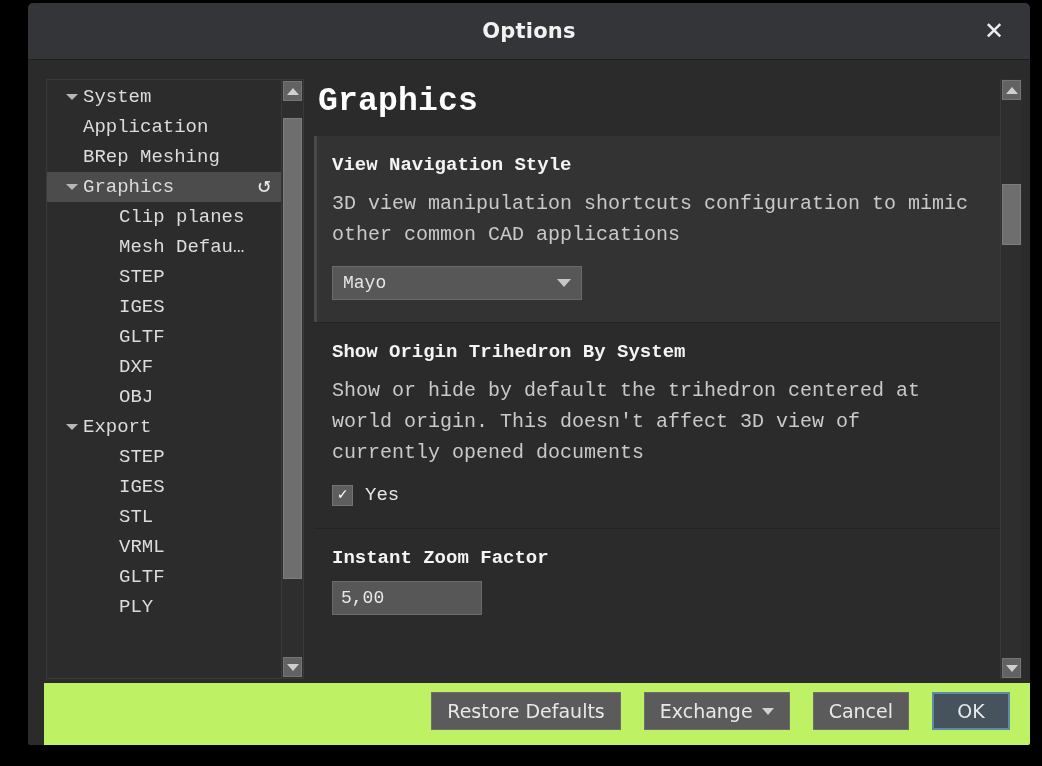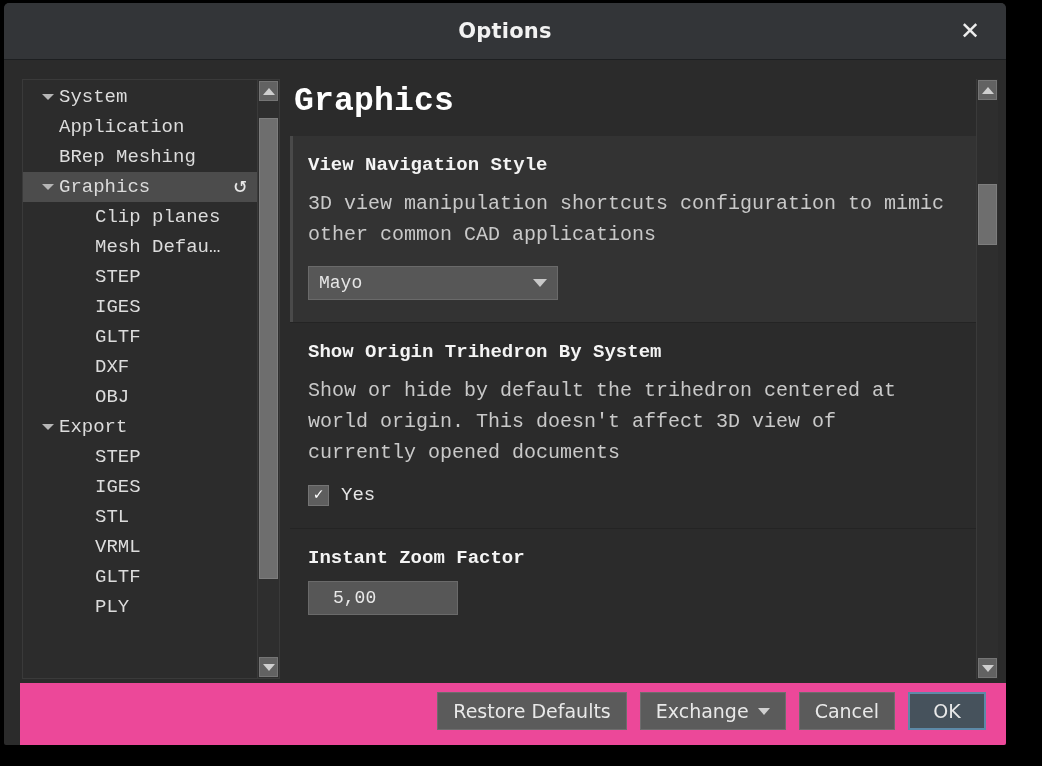--- a/index.html
+++ b/index.html
@@ -8,21 +8,21 @@
     width: 1042px;
     height: 766px;
     background: #000000;
     font-family: "DejaVu Sans", sans-serif;
     overflow: hidden;
   }
 
   
   .dialog {
     position: absolute;
-    left: 4px;
+    left: 28px;
     top: 3px;
     width: 1002px;
     height: 742px;
     background: #2b2b2b;
     border-radius: 5px 5px 2px 2px;
     display: flex;
     flex-direction: column;
     overflow: hidden;
   }
 
@@ -269,35 +269,35 @@
     color: #e6e6e6;
   }
 
   .textfield {
     width: 150px;
     height: 34px;
     background: #575757;
     border: 1px solid #6a6a6a;
     display: flex;
     align-items: center;
-    padding: 0 24px;
+    padding: 0 8px;
     font-size: 18px;
     color: #e8e8e8;
     cursor: text;
   }
 
   
   .footer {
     flex: 0 0 auto;
     height: 62px;
-    background: #ec4899;
+    background: #bef264;
     display: flex;
     align-items: center;
     justify-content: flex-end;
-    gap: 13px;
+    gap: 23px;
     padding: 0 20px 6px 0;
     margin-left: 16px;
   }
   .btn {
     height: 38px;
     min-width: 62px;
     background: #5b5b5b;
     border: 1px solid #6d6d6d;
     color: #e9e9e9;
     font-size: 19px;

